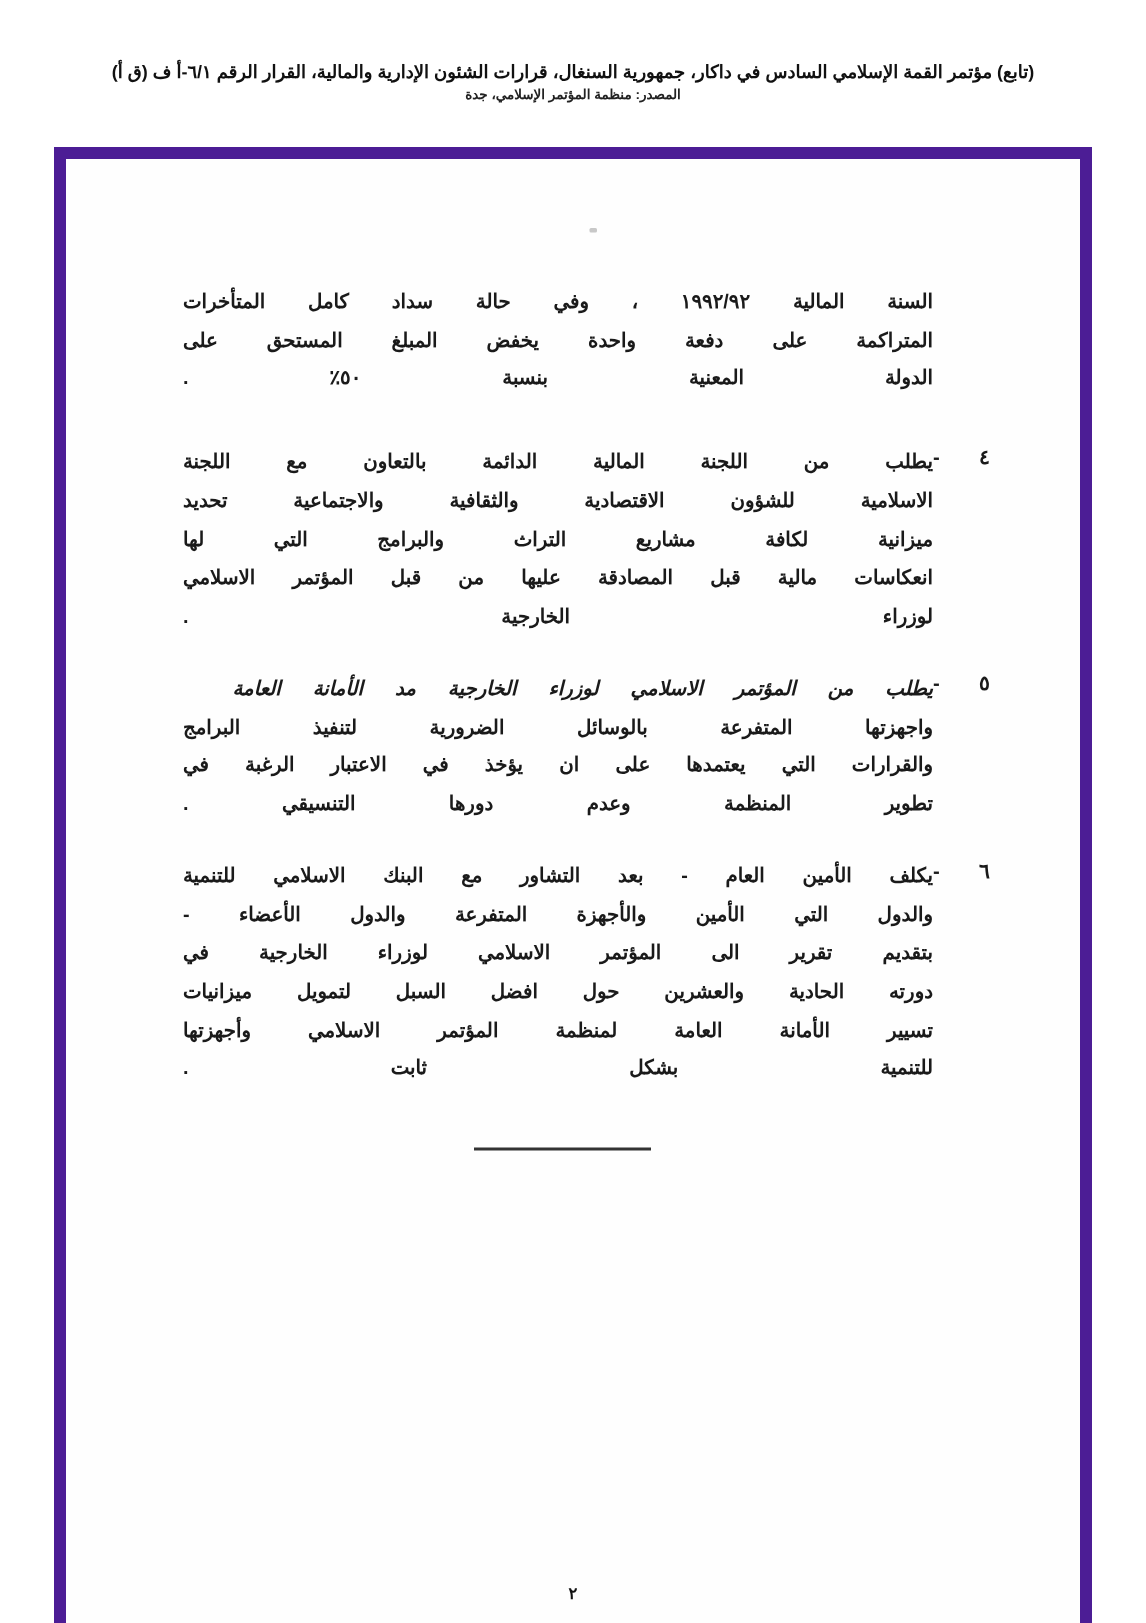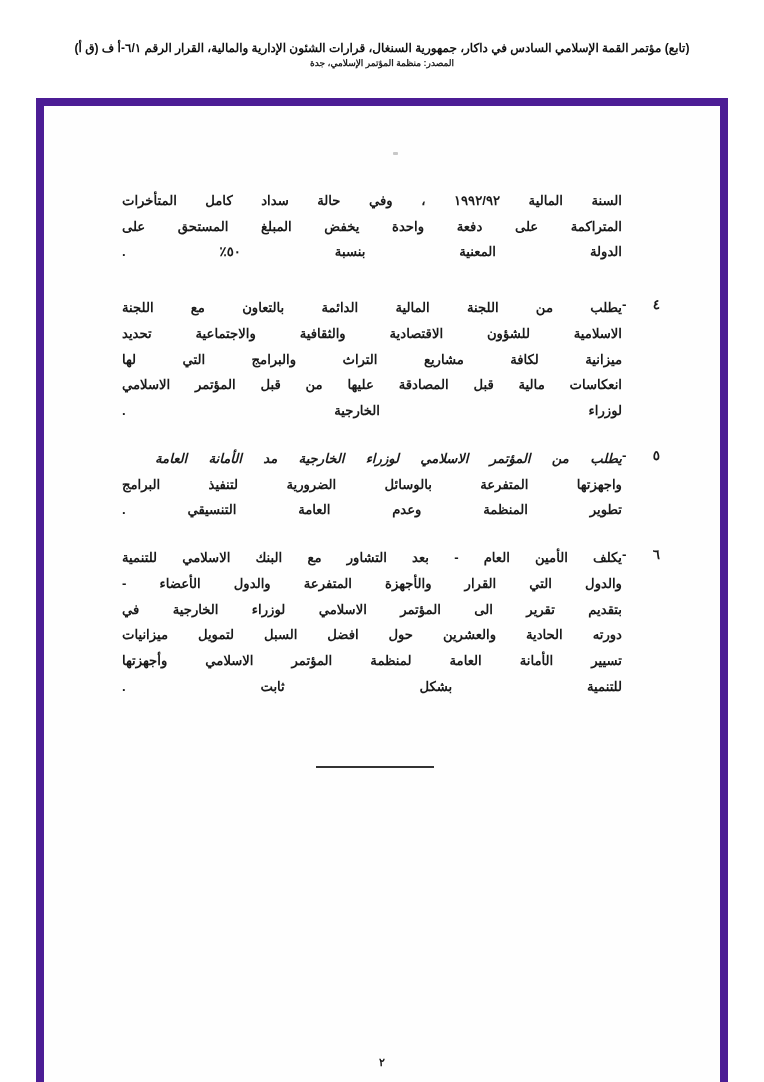--- a/index.html
+++ b/index.html
@@ -191,29 +191,30 @@
             <div>انعكاسات مالية قبل المصادقة عليها من قبل المؤتمر الاسلامي</div>
             <div class="noindent">لوزراء الخارجية .</div>
           </div>
         </div>
 
         <div class="para">
           <div class="para-marker">٥ -</div>
           <div class="para-text">
             <div class="italicish">يطلب من المؤتمر الاسلامي لوزراء الخارجية مد الأمانة العامة</div>
             <div>واجهزتها المتفرعة بالوسائل الضرورية لتنفيذ البرامج</div>
-            <div class="noindent">تطوير المنظمة وعدم العامة التنسيقي .</div>
+            <div>والقرارات التي يعتمدها على ان يؤخذ في الاعتبار الرغبة في</div>
+            <div class="noindent">تطوير المنظمة وعدم دورها التنسيقي .</div>
           </div>
         </div>
 
         <div class="para">
           <div class="para-marker">٦ -</div>
           <div class="para-text">
             <div>يكلف الأمين العام - بعد التشاور مع البنك الاسلامي للتنمية</div>
-            <div>والدول التي القرار والأجهزة المتفرعة والدول الأعضاء -</div>
+            <div>والدول التي الأمين والأجهزة المتفرعة والدول الأعضاء -</div>
             <div>بتقديم تقرير الى المؤتمر الاسلامي لوزراء الخارجية في</div>
             <div>دورته الحادية والعشرين حول افضل السبل لتمويل ميزانيات</div>
             <div>تسيير الأمانة العامة لمنظمة المؤتمر الاسلامي وأجهزتها</div>
             <div class="noindent">للتنمية بشكل ثابت .</div>
           </div>
         </div>
 
       </div>
 
       <div class="bottom-rule">

